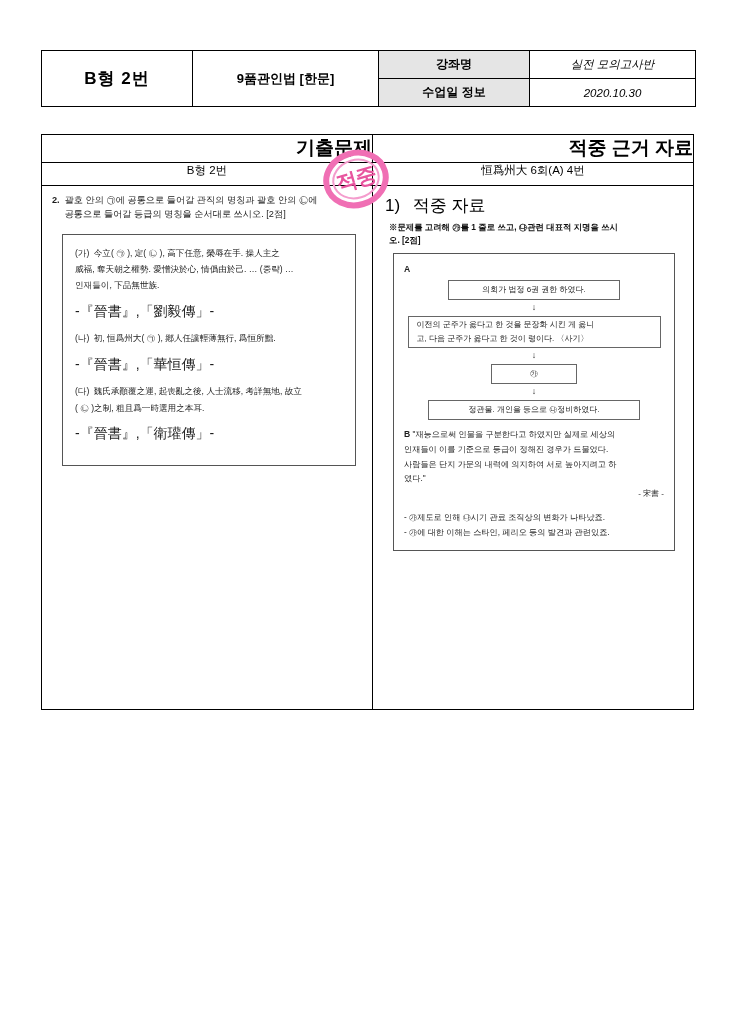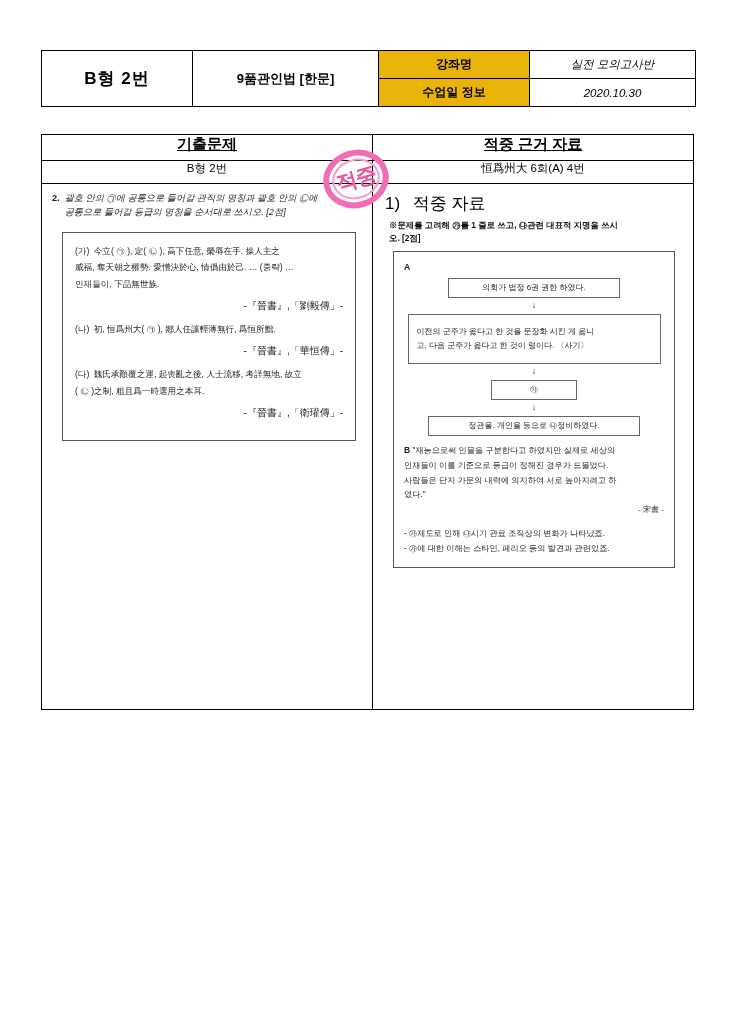--- a/index.html
+++ b/index.html
@@ -48,21 +48,21 @@
   .cell-subject {
     width: 185px;
     font-size: 13px;
     font-weight: bold;
   }
   .cell-label {
     width: 150px;
     height: 27px;
     font-size: 12px;
     font-weight: bold;
-    background: #eab308;
+    background: #e5e5e5;
   }
   .cell-value {
     width: 165px;
     height: 27px;
     font-size: 11.5px;
     font-style: italic;
   }
 
   
   .main-table {
@@ -74,25 +74,24 @@
     border-collapse: collapse;
     table-layout: fixed;
   }
   .main-table td {
     border: 1px solid #000;
     padding: 0;
     vertical-align: top;
   }
   .col-title {
     height: 24px;
-    text-align: center;
+    text-align: right;
     vertical-align: middle;
-    font-size: 15px;
-    font-weight: bold;
-    text-decoration: underline;
+    font-size: 19px;
+    font-weight: bold;
   }
   .col-sub {
     height: 22px;
     text-align: center;
     vertical-align: middle;
     font-size: 11.5px;
   }
   .col-body {
     height: 510px;
     position: relative;
@@ -105,35 +104,35 @@
     font-size: 9.2px;
     line-height: 1.5;
     color: #1b1b1b;
   }
   .q-stem {
     display: flex;
     gap: 5px;
     font-size: 9.2px;
   }
   .q-num { font-weight: bold; }
-  .q-text { flex: 1; font-style: italic; }
+  .q-text { flex: 1; }
 
   .passage-box {
     margin: 12px 6px 0 10px;
     border: 1px solid #555;
     padding: 10px 12px 12px 12px;
     font-size: 8.6px;
     line-height: 1.9;
     color: #1d1d1d;
   }
   .p-item { margin-bottom: 4px; }
   .p-label { margin-right: 2px; }
   .p-src {
-    text-align: right;
-    font-size: 10px;
+    text-align: left;
+    font-size: 14px;
     margin-top: 1px;
     margin-bottom: 6px;
   }
 
   
   .r-wrap {
     padding: 8px 10px 0 12px;
     font-size: 10px;
   }
   .r-head {
@@ -158,21 +157,21 @@
   }
   .tag { font-weight: bold; font-size: 8.6px; }
   .inner-box {
     border: 1px solid #666;
     text-align: center;
     padding: 2px 10px;
     font-size: 8px;
     margin: 3px auto;
   }
   .w-top { width: 150px; }
-  .w-mid { width: 235px; text-align: left; padding: 10px 8px; line-height: 1.75; }
+  .w-mid { width: 235px; text-align: left; padding: 1px 8px; line-height: 1.75; }
   .w-small { width: 64px; }
   .w-bot { width: 190px; }
   .arrow { text-align: center; font-size: 9px; line-height: 1.1; }
   .quote-block {
     margin-top: 7px;
     font-size: 8.2px;
     line-height: 1.8;
     text-align: justify;
   }
   .attrib { text-align: right; font-size: 8px; }

